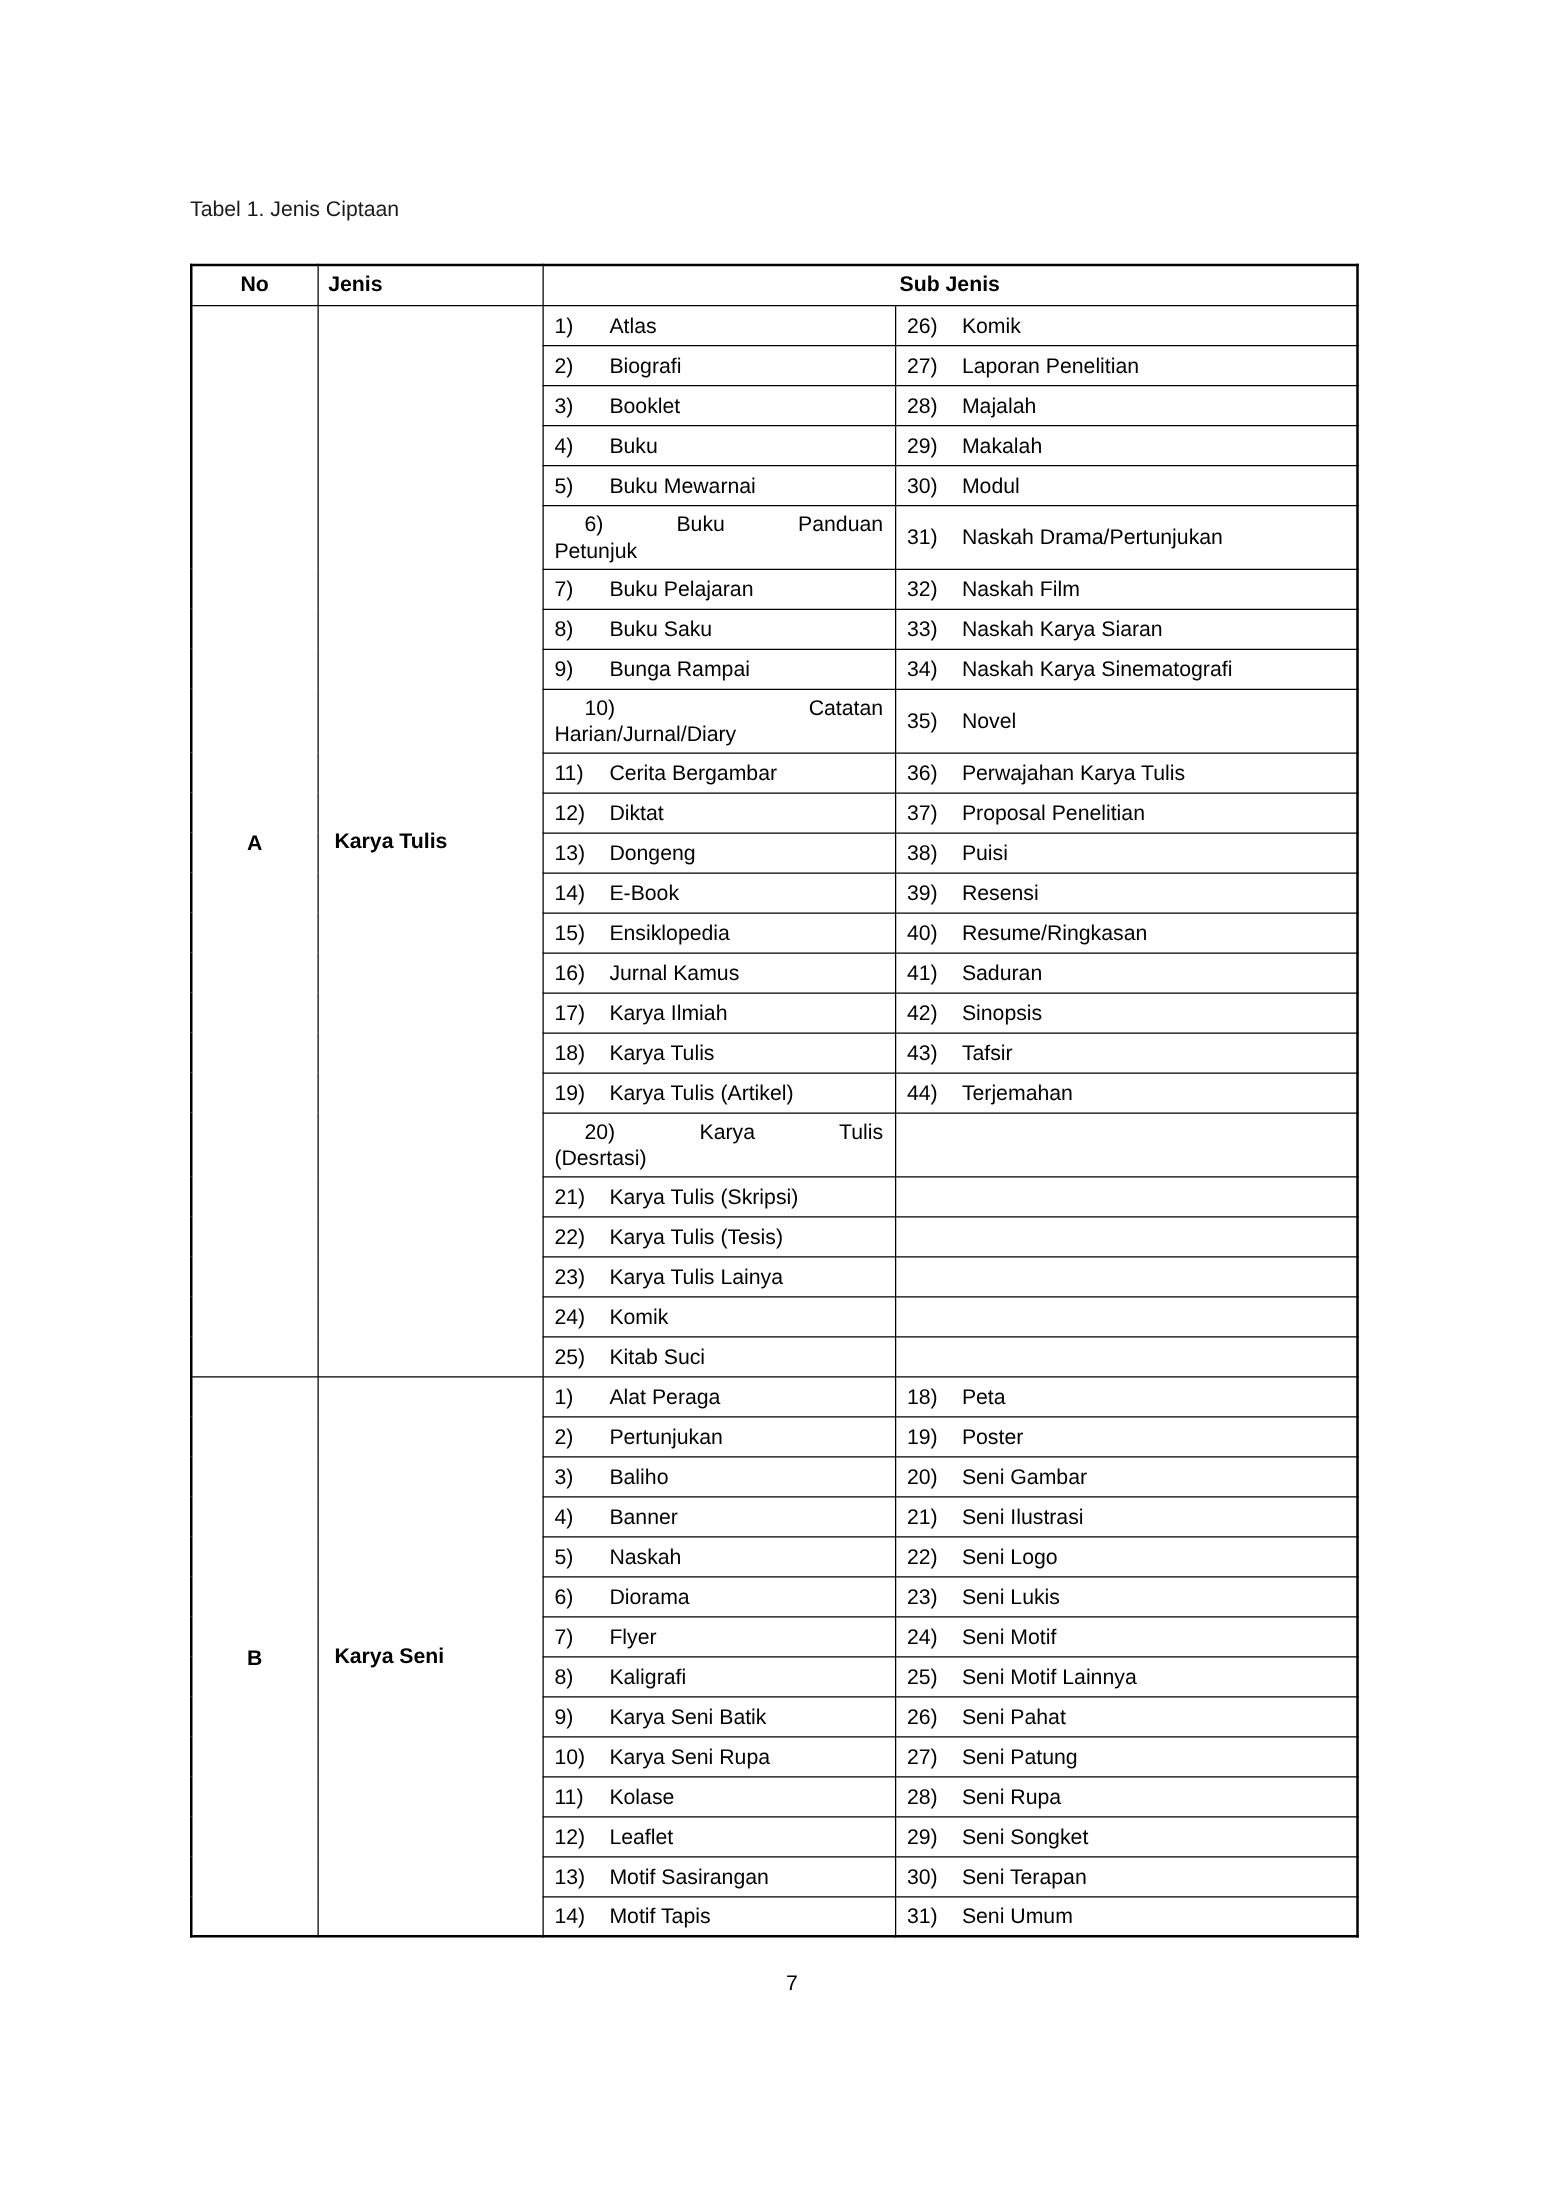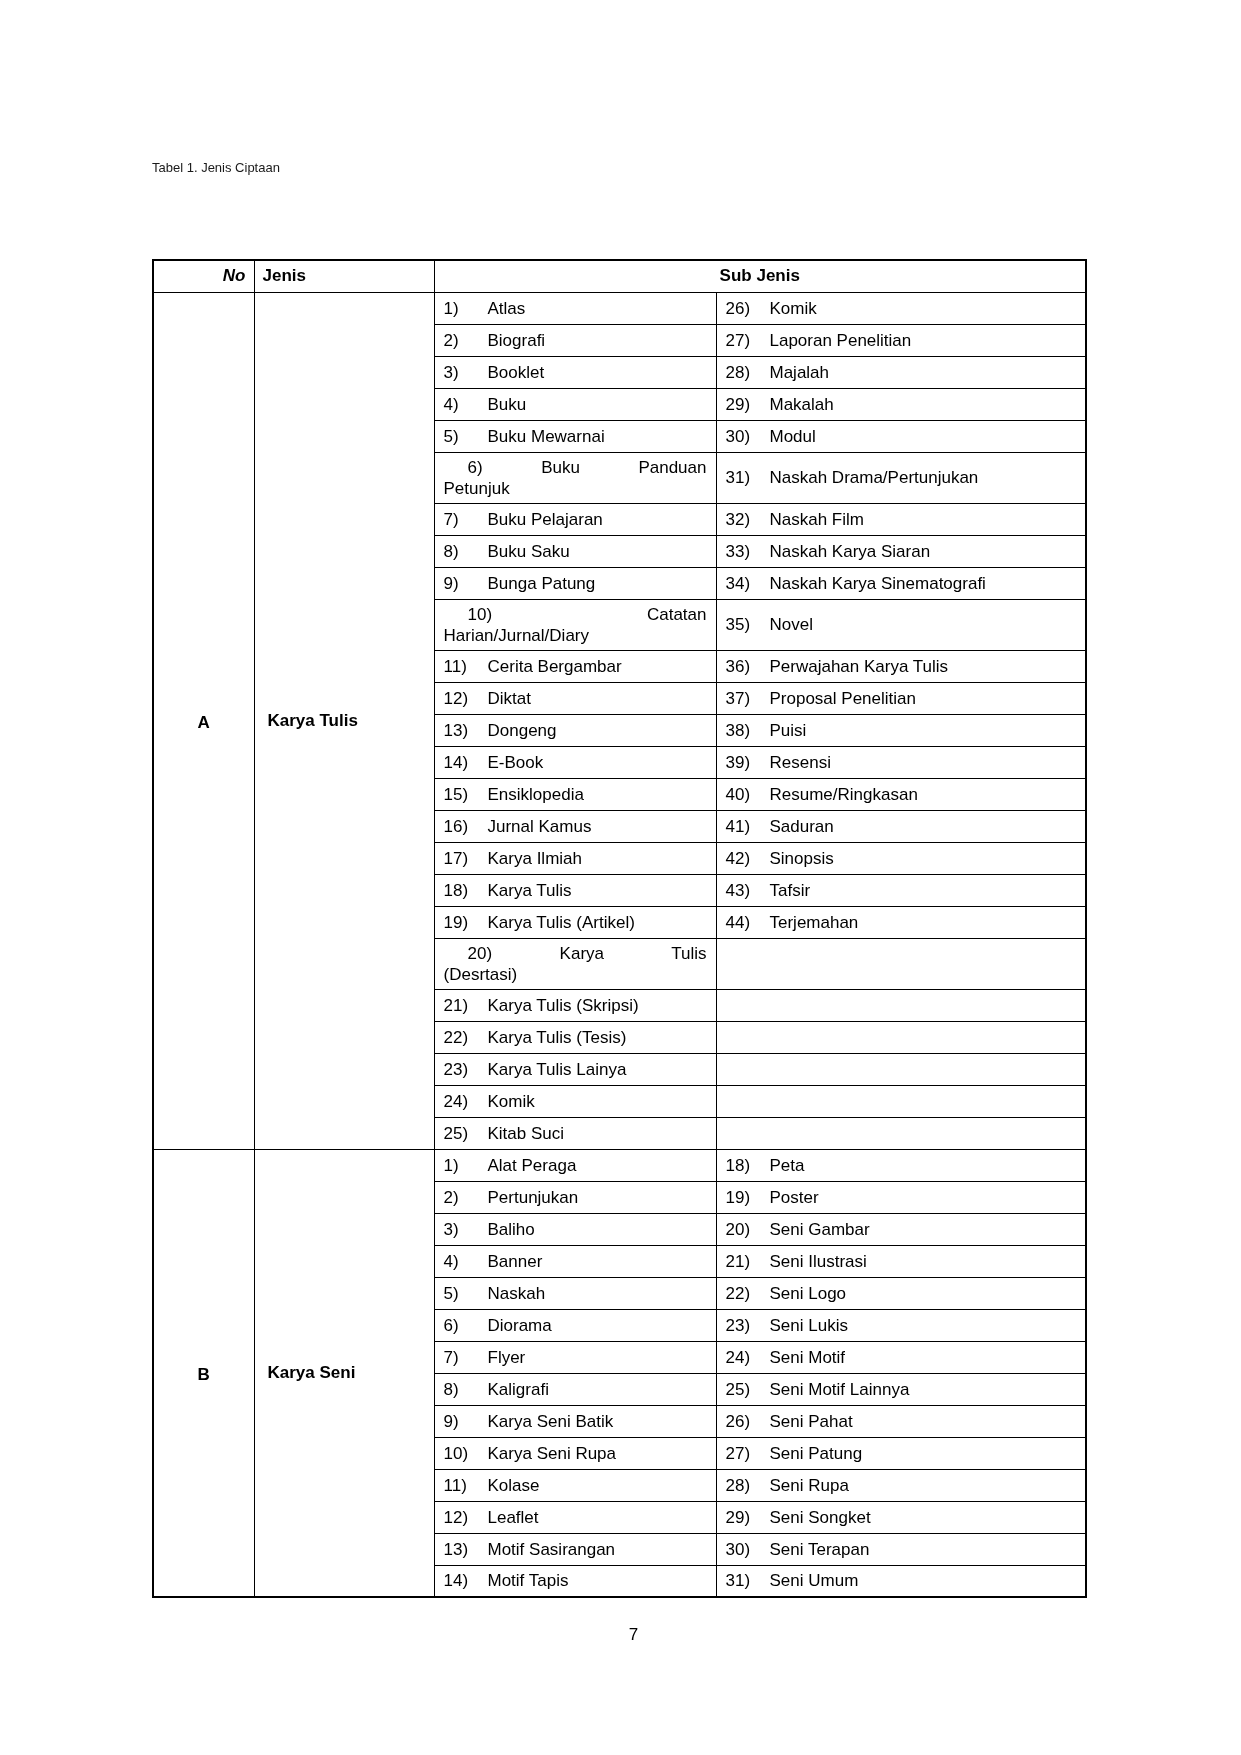--- a/index.html
+++ b/index.html
@@ -16,44 +16,44 @@
     color: #000000;
     -webkit-font-smoothing: antialiased;
   }
   .page {
     position: absolute;
     left: 152px;
     top: 157px;
     width: 933px;
   }
   .doc-title {
-    font-size: 13px;
+    font-size: 17px;
     line-height: 22px;
-    margin-bottom: 80px;
+    margin-bottom: 32px;
     color: #1a1a1a;
   }
   table.jenis-table {
     border-collapse: collapse;
     table-layout: fixed;
     width: 933px;
     border: 2px solid #000;
     font-size: 17px;
   }
   table.jenis-table th,
   table.jenis-table td {
     border: 1.4px solid #000;
     vertical-align: middle;
     overflow: hidden;
   }
   thead tr { height: 32px; }
   th {
     font-weight: bold;
     padding: 4px 8px;
   }
-  th.col-no { text-align: right; font-style: italic; }
+  th.col-no { text-align: center; }
   th.col-jenis { text-align: left; }
   th.col-sub { text-align: center; }
   tbody tr { height: 32px; }
   td.no-cell {
     vertical-align: top;
     text-align: center;
     font-weight: bold;
     padding-top: 5px;
   }
   td.jenis-cell {
@@ -138,21 +138,21 @@
         </tr>
         <tr>
           <td class="sub-cell sub-l"><span class="num">7)</span><span class="txt">Buku Pelajaran</span></td>
           <td class="sub-cell sub-r"><span class="num">32)</span><span class="txt">Naskah Film</span></td>
         </tr>
         <tr>
           <td class="sub-cell sub-l"><span class="num">8)</span><span class="txt">Buku Saku</span></td>
           <td class="sub-cell sub-r"><span class="num">33)</span><span class="txt">Naskah Karya Siaran</span></td>
         </tr>
         <tr>
-          <td class="sub-cell sub-l"><span class="num">9)</span><span class="txt">Bunga Patung</span></td>
+          <td class="sub-cell sub-l"><span class="num">9)</span><span class="txt">Bunga Rampai</span></td>
           <td class="sub-cell sub-r"><span class="num">34)</span><span class="txt">Naskah Karya Sinematografi</span></td>
         </tr>
         <tr>
           <td class="sub-cell sub-l">
             <div class="jline">10) Catatan</div>
             <div class="cline">Harian/Jurnal/Diary</div>
           </td>
           <td class="sub-cell sub-r"><span class="num">35)</span><span class="txt">Novel</span></td>
         </tr>
         <tr>

